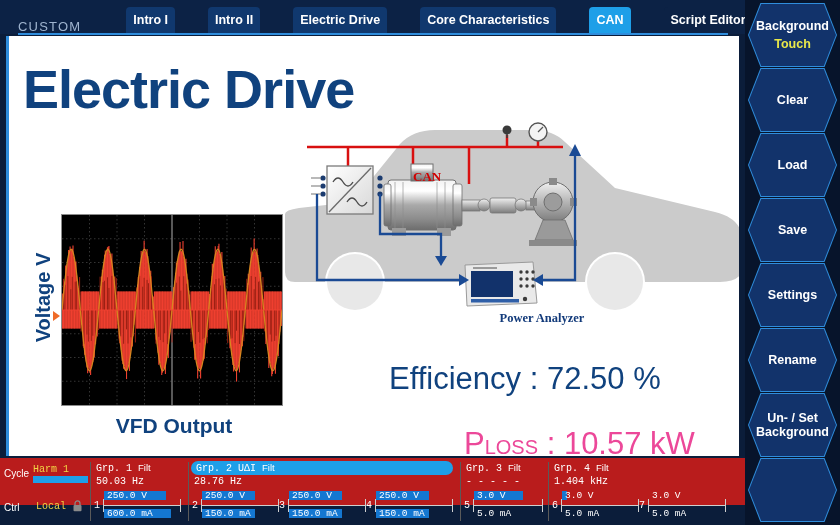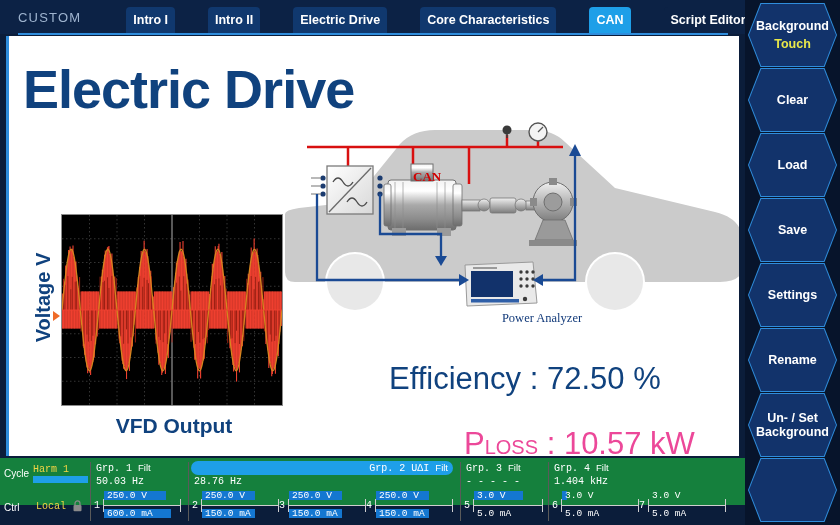--- a/index.html
+++ b/index.html
@@ -9,21 +9,21 @@
   #app { position:relative; width:840px; height:525px; background:#0b1d3a; overflow:hidden; }
 
   
   #tabbar{
     position:absolute; left:0; top:0; width:745px; height:34px;
     background:#0c2245;
     display:flex; align-items:flex-end; gap:3px; padding-left:18px;
   }
   #custom-label{
     color:#9fb4cf; font-size:13px; letter-spacing:1.2px; font-weight:400;
-    padding-bottom:9px; margin-right:12px; white-space:nowrap;
+    margin-right:12px; white-space:nowrap;
   }
   .tab{
     height:27px; border-radius:4px 4px 0 0;
     background:#10386e; color:#ffffff;
     font-size:12.5px; font-weight:700;
     display:flex; align-items:center; justify-content:center;
     padding:0 7px; white-space:nowrap; cursor:pointer;
     line-height:1;
     margin-left:30px;
   }
@@ -54,21 +54,21 @@
   
   #schematic{ position:absolute; left:276px; top:86px; width:460px; height:200px; }
 
   .can-label{
     position:absolute; left:404px; top:133px;
     color:#d00000; font-size:13px; font-weight:700;
     font-family:"Liberation Serif", serif;
   }
   .pa-label{
     position:absolute; left:478px; top:275px; width:110px; text-align:center;
-    color:#123a7a; font-size:12.5px; font-weight:400;
+    color:#123a7a; font-size:12.5px; font-weight:700;
     font-family:"Liberation Serif", serif;
   }
 
   
   #scope-wrap{ position:absolute; left:14px; top:172px; width:270px; height:250px; }
   #scope{
     position:absolute; left:38px; top:6px; width:222px; height:192px;
     background:#000000; border:1px solid #8c8c8c;
   }
   #scope svg{ display:block; }
@@ -95,23 +95,23 @@
   }
   #ploss{
     position:absolute; left:455px; top:390px;
     color:#ec4899; font-size:31px; font-weight:400; white-space:nowrap;
   }
   #ploss .sub{ font-size:20px; }
 
   
   #statusbar{
     position:absolute; left:0; top:458px; width:745px; height:47px;
-    background:#15803d;
+    background:#b91c1c;
     font-family:"Liberation Mono", monospace;
-    color:#ffffff; font-size:10px;text-align:right;
+    color:#ffffff; font-size:10px;
   }
   .vdiv{ position:absolute; top:4px; width:1px; height:59px; background:#5a5a5a; }
 
   
   #cyc-lbl{ position:absolute; left:4px; top:10px; font-family:"Liberation Sans",sans-serif; font-size:10px; color:#fff;}
   #harm-lbl{ position:absolute; left:33px; top:6px; font-size:10px; color:#f2d544; white-space:nowrap;}
   #harm-bar{ position:absolute; left:33px; top:18px; width:55px; height:7px; background:#1e9fe8;}
   #ctrl-lbl{ position:absolute; left:4px; top:44px; font-family:"Liberation Sans",sans-serif; font-size:10px; color:#fff;}
   #local-lbl{ position:absolute; left:36px; top:43px; font-size:10px; color:#f2d544;}
   #lock-icon{ position:absolute; left:72px; top:42px; width:11px; height:12px; }

